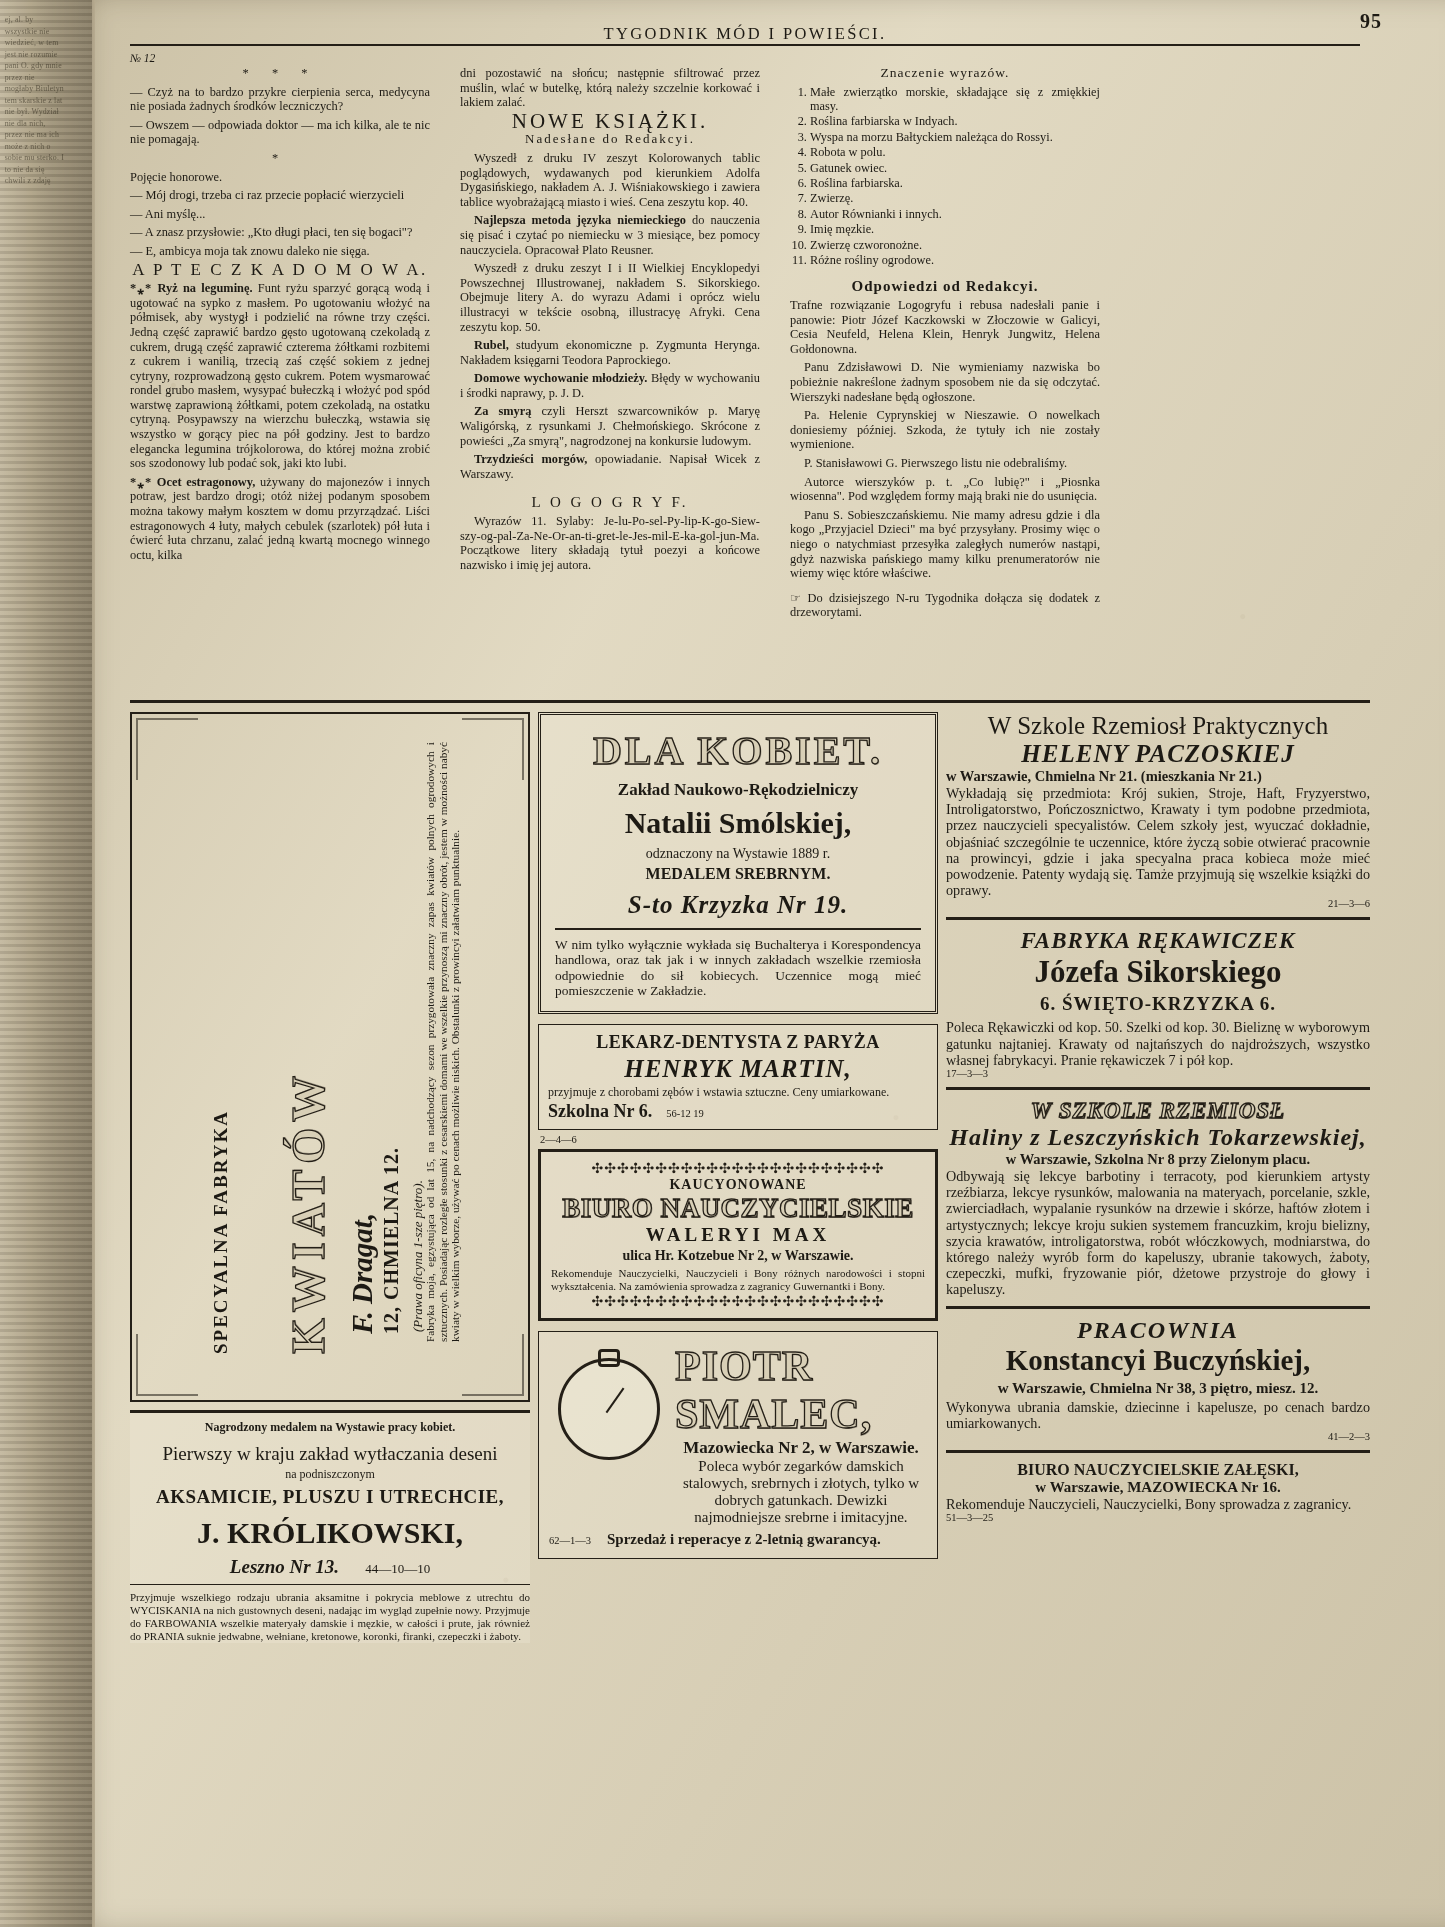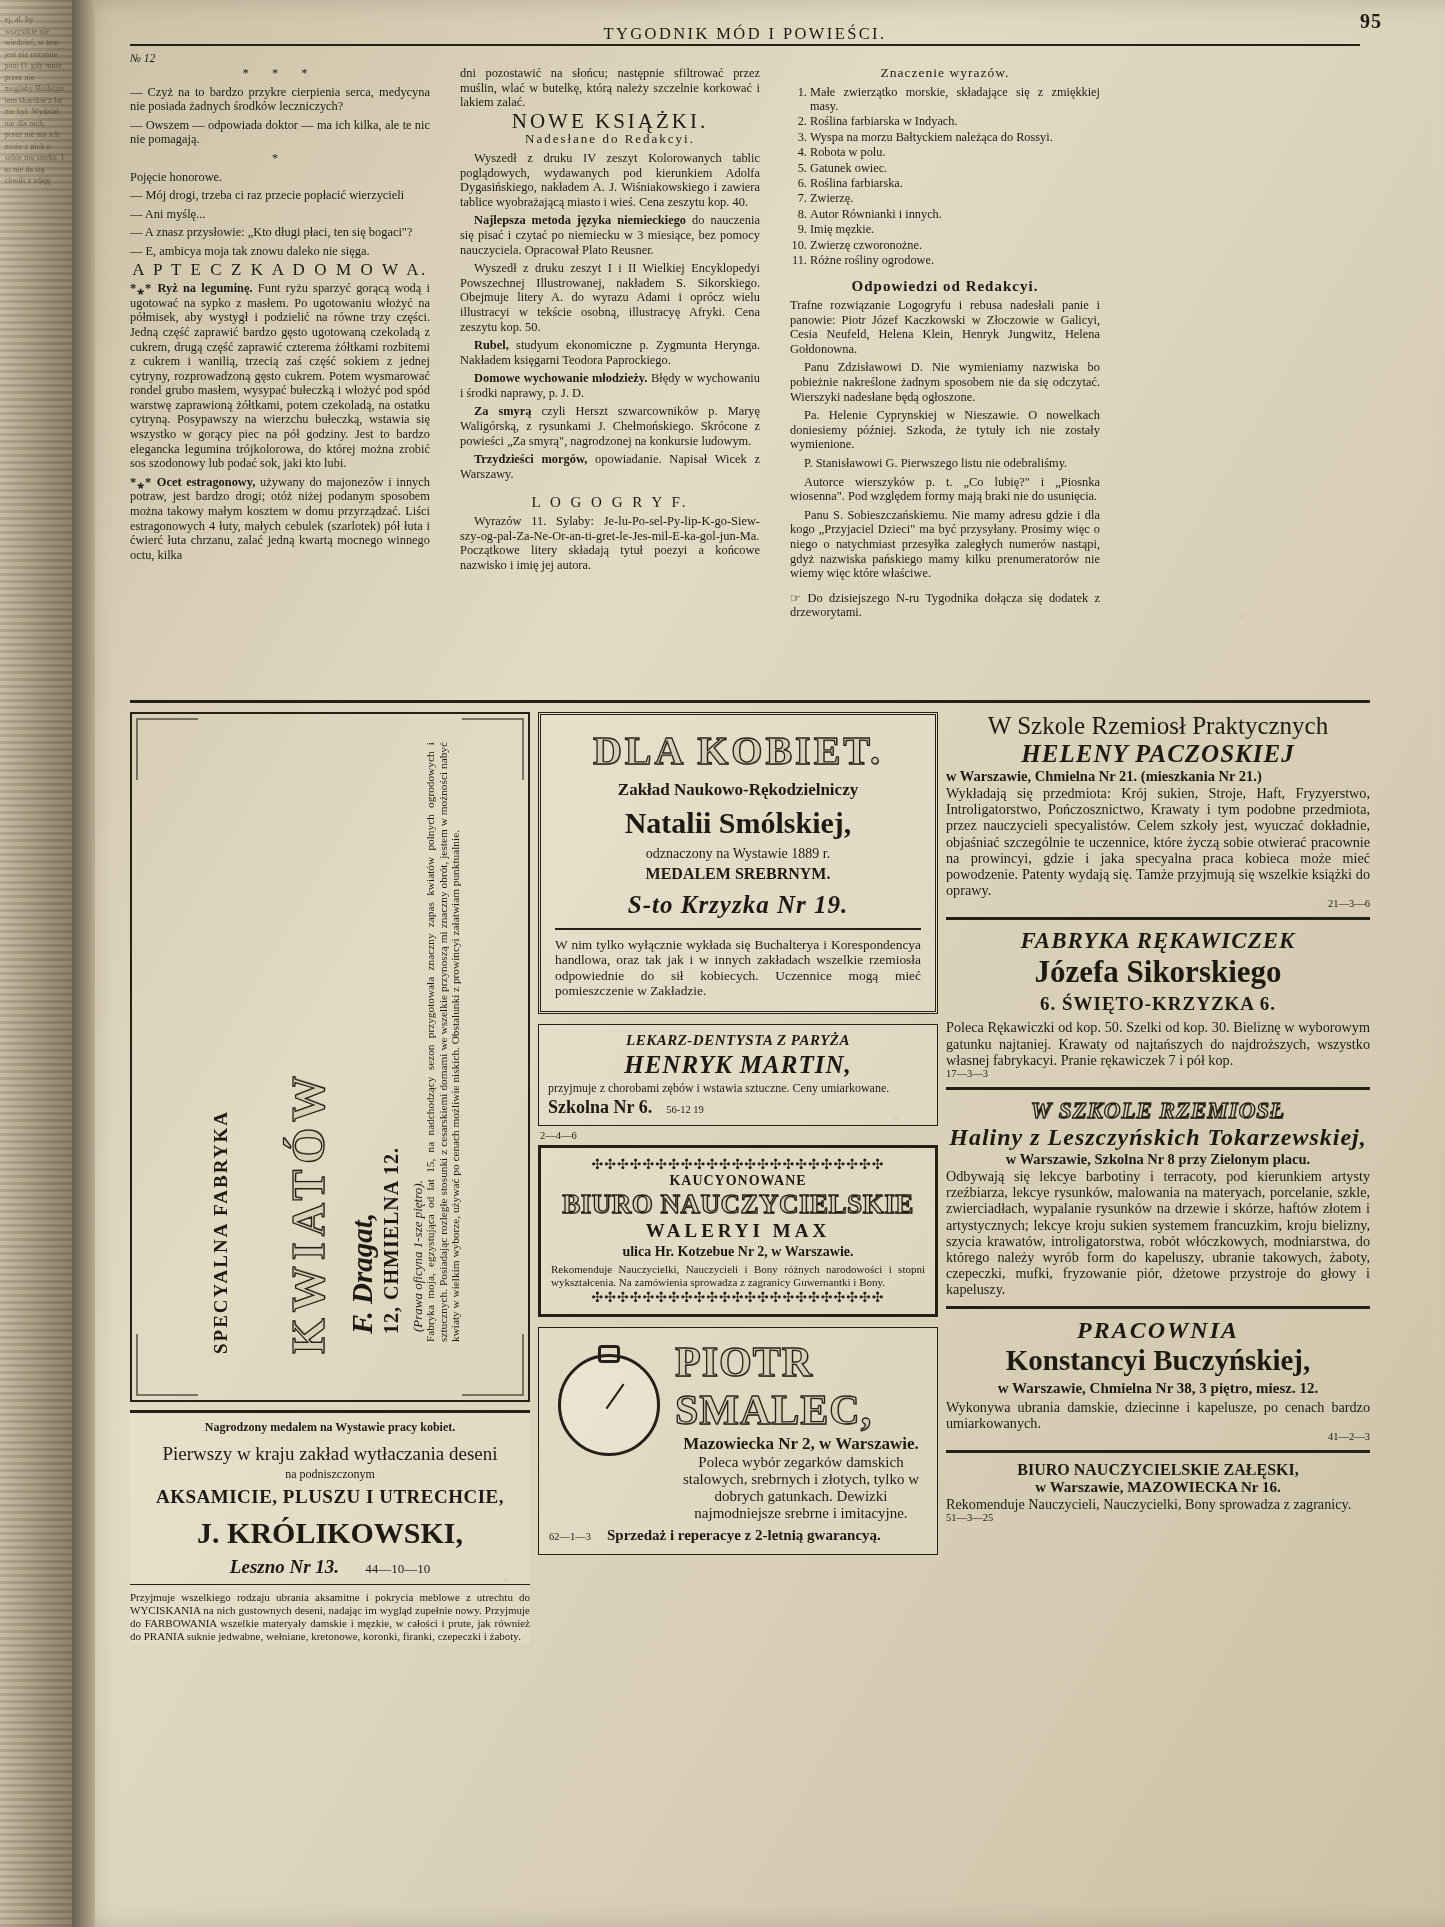--- a/index.html
+++ b/index.html
@@ -26,21 +26,21 @@
       linear-gradient(120deg, rgba(160,145,110,.22) 0%, rgba(255,250,232,.25) 35%, rgba(150,135,100,.18) 100%);
     box-shadow: inset 22px 0 36px -16px rgba(60,48,28,.55);
   }
   .gutter {
     position: absolute;
     left: 0; top: 0; width: 95px; height: 1927px;
     background: linear-gradient(90deg,#8d8270 0%, #6d6452 18%, #3b342a 52%, #6f6654 78%, #b7ab90 100%);
   }
   .gutter-edge {
     position: absolute;
-    left: 0; top: 0; width: 72px; height: 1927px;
+    left: 0; top: 0; width: 92px; height: 1927px;
     background:
       repeating-linear-gradient(0deg, rgba(0,0,0,.10) 0 3px, rgba(255,255,255,.04) 3px 7px),
       linear-gradient(90deg,#c8bda3 0%, #b2a68a 40%, #8a7f68 100%);
     opacity: .95;
   }
   .ghost-text {
     position: absolute;
     left: 2px; top: 14px; width: 66px;
     font-size: 8.5px; line-height: 11.5px;
     color: rgba(40,34,22,.55);
@@ -359,21 +359,21 @@
           <div class="center" style="font-size:17px; font-weight:bold; margin-top:6px;">Zakład Naukowo-Rękodzielniczy</div>
           <div class="center" style="font-size:30px; font-weight:bold; margin-top:6px;">Natalii Smólskiej,</div>
           <div class="center" style="font-size:14px; margin-top:6px;">odznaczony na Wystawie 1889 r.</div>
           <div class="center" style="font-size:16px; font-weight:bold; margin-top:3px;">MEDALEM SREBRNYM.</div>
           <div class="center script" style="font-size:25px; margin-top:8px;">S-to Krzyzka Nr 19.</div>
           <div style="border-top:2px solid #241f17; margin:9px 0 7px 0;"></div>
           <div class="justify" style="font-size:13.4px; line-height:15.4px;">W nim tylko wyłącznie wykłada się Buchalterya i Korespondencya handlowa, oraz tak jak i w innych zakładach wszelkie rzemiosła odpowiednie do sił kobiecych. Uczennice mogą mieć pomieszczenie w Zakładzie.</div>
         </div>
 
         <div class="box thin" style="padding:7px 9px;">
-          <div class="center bold" style="font-size:15px; letter-spacing:.5px;font-style:italic;">LEKARZ-DENTYSTA Z PARYŻA</div>
+          <div class="center bold" style="font-size:18px; letter-spacing:.5px;">LEKARZ-DENTYSTA Z PARYŻA</div>
           <div class="center script" style="font-size:25px; margin-top:2px;">HENRYK MARTIN,</div>
           <div class="small" style="margin-top:3px;">przyjmuje z chorobami zębów i wstawia sztuczne. Ceny umiarkowane.</div>
           <div style="margin-top:2px;">
             <span style="font-size:18px; font-weight:bold;">Szkolna Nr 6.</span>
             <span class="refno" style="margin-left:10px;">56-12 19</span>
           </div>
         </div>
 
         <div class="refno" style="margin:-6px 0 4px 2px;">2—4—6</div>
 

